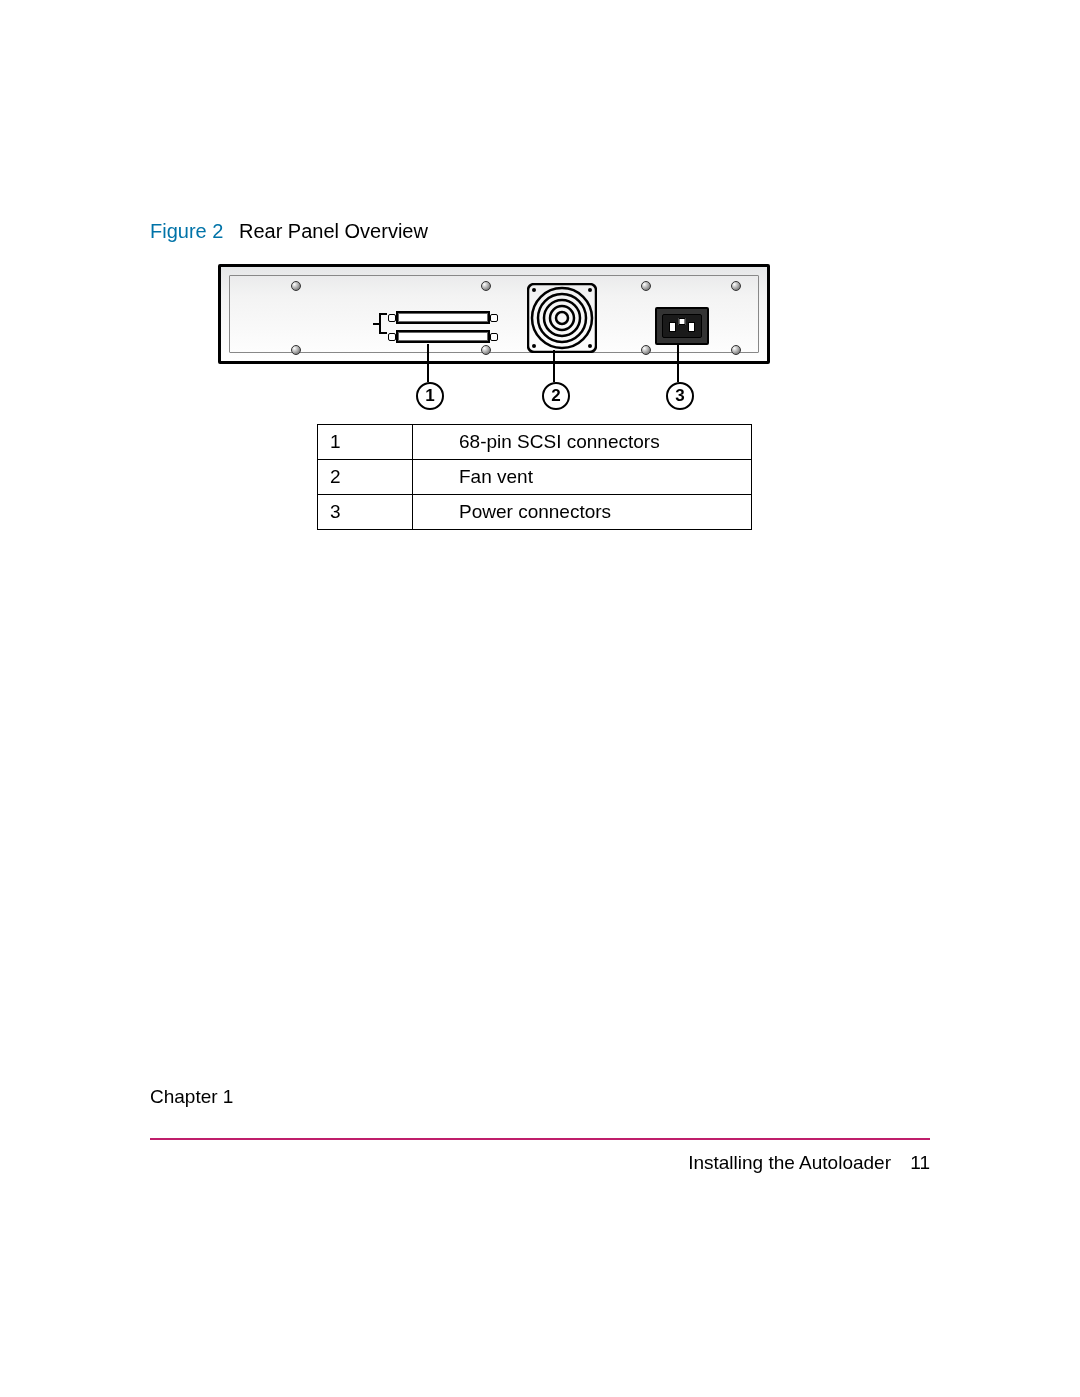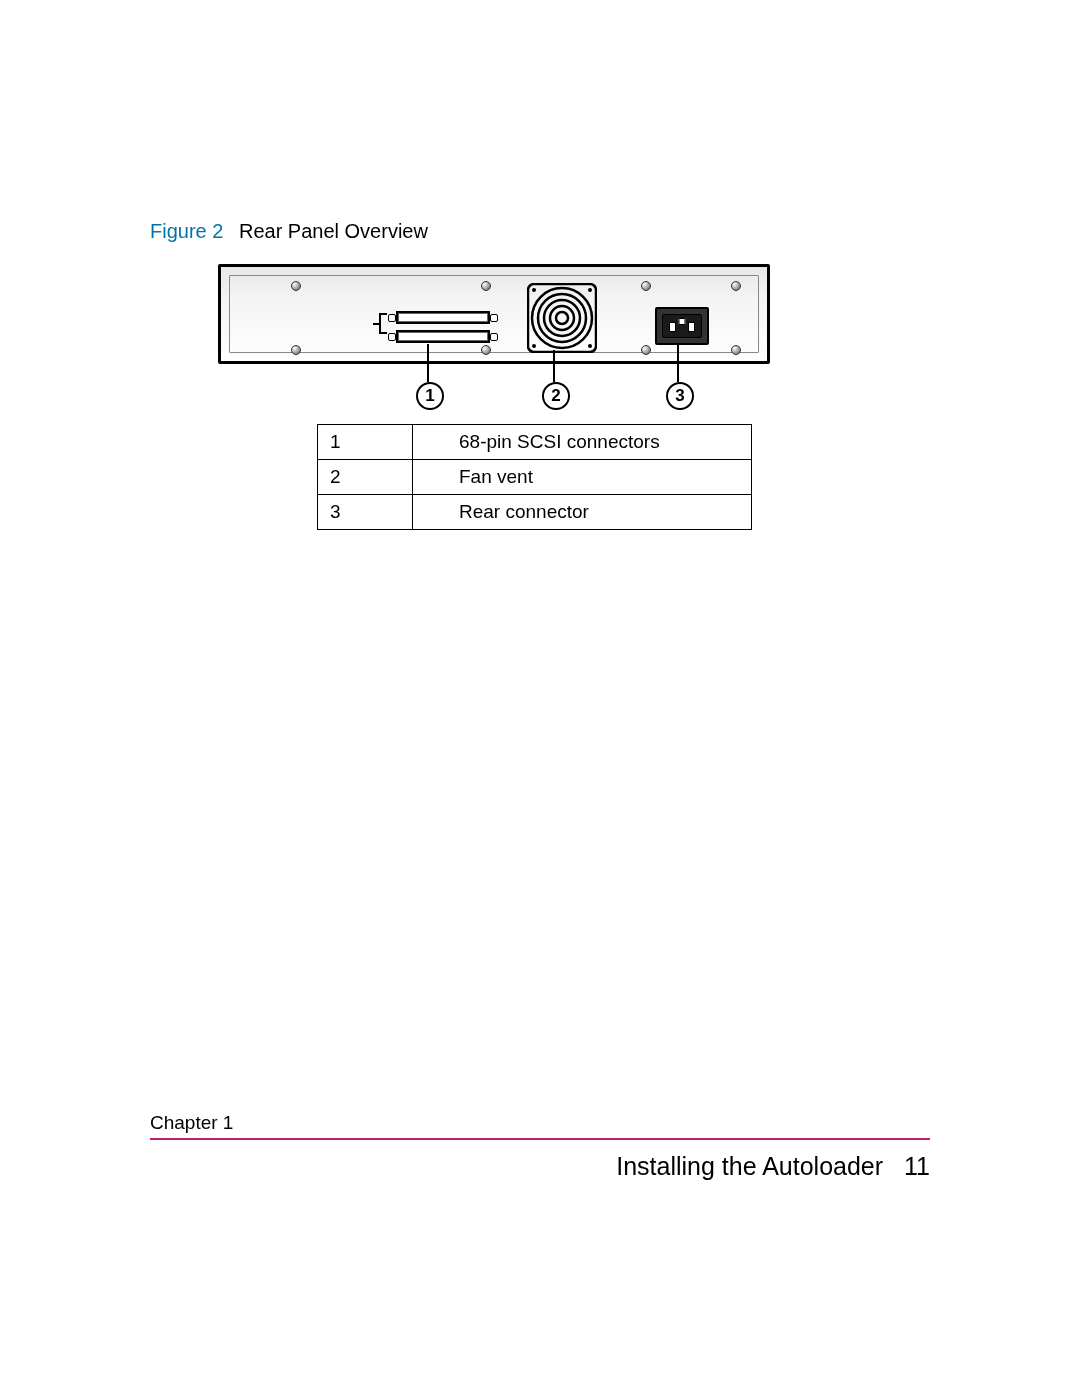--- a/index.html
+++ b/index.html
@@ -159,28 +159,28 @@
     position: absolute;
     left: 150px;
     top: 1138px;
     width: 780px;
     height: 0;
     border-top: 2px solid #bf1e6b;
   }
   .footer-left {
     position: absolute;
     left: 150px;
-    top: 1112px;
+    top: 1086px;
     font-size: 19px;
   }
   .footer-right {
     position: absolute;
     right: 150px;
     top: 1152px;
-    font-size: 25px;
+    font-size: 19px;
   }
   .footer-right .section {
     margin-right: 14px;
   }
 </style>
 </head>
 <body>
 
 <div class="page">
 
@@ -249,21 +249,21 @@
         <tr>
       <td class="num">1</td>
       <td class="desc">68-pin SCSI connectors</td>
     </tr>
     <tr>
       <td class="num">2</td>
       <td class="desc">Fan vent</td>
     </tr>
     <tr>
       <td class="num">3</td>
-      <td class="desc">Rear connector</td>
+      <td class="desc">Power connectors</td>
     </tr>
   </tbody>
     </table>
 
   <div class="footer-rule"></div>
   <div class="footer-left">Chapter 1</div>
   <div class="footer-right">
     <span class="section">Installing the Autoloader</span>
     <span>11</span>
   </div>

